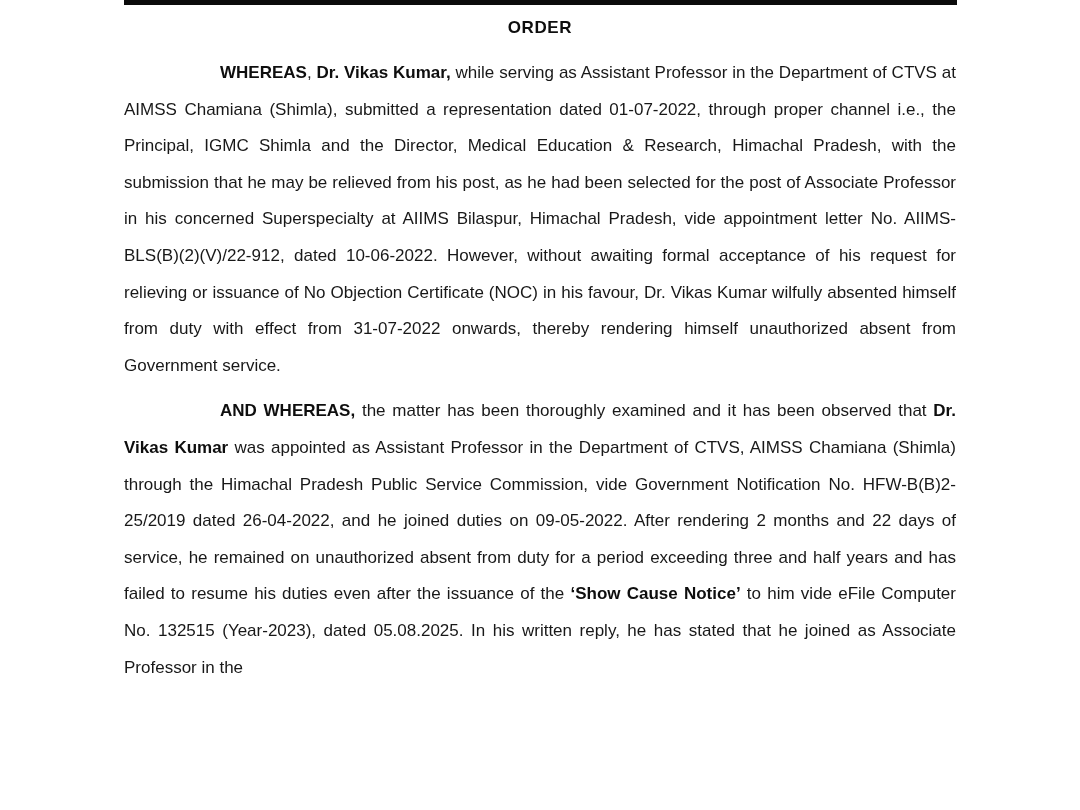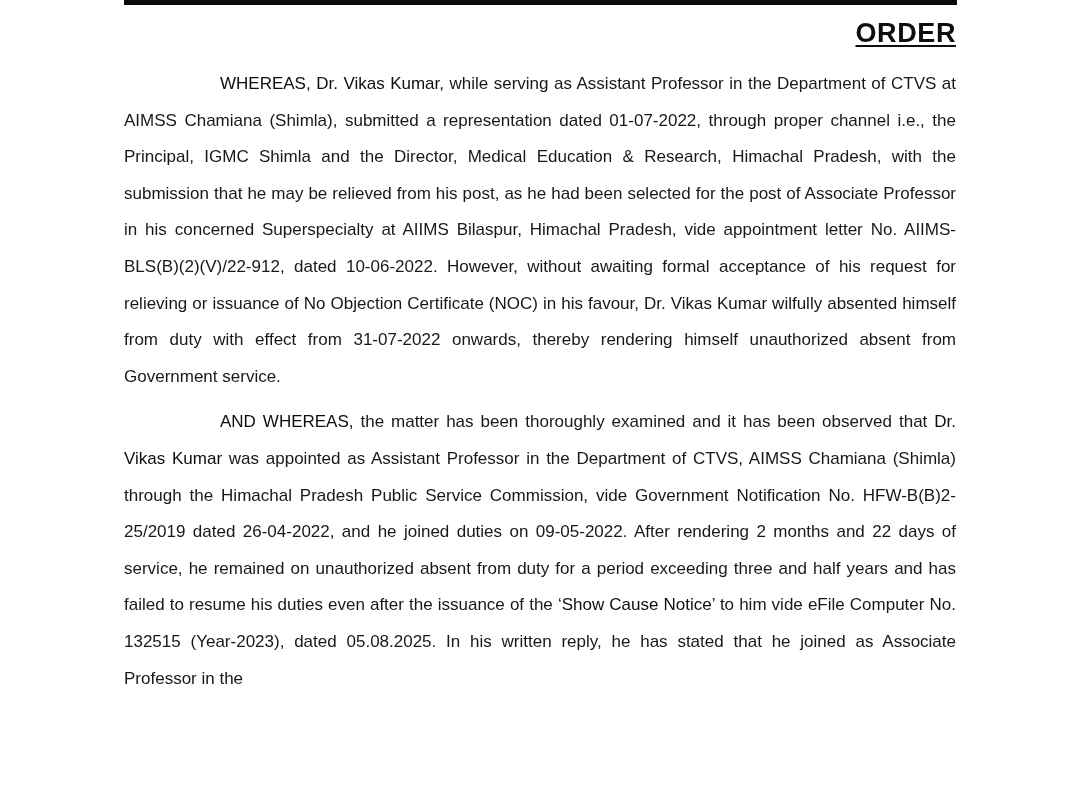--- a/index.html
+++ b/index.html
@@ -25,44 +25,43 @@
     background: #0b0b0b;
   }
   .content {
     position: absolute;
     left: 124px;
     top: 5px;
     width: 832px;
   }
   .heading {
     margin: 13px 0 0 0;
-    text-align: right;
-    font-size: 27px;
+    text-align: center;
+    font-size: 17px;
     font-weight: bold;
     letter-spacing: 0.6px;
-    text-decoration: underline;
     text-underline-offset: 3px;
     color: #0e0e0e;
   }
   .doc-body .para {
     margin: 0;
     font-size: 17px;
     line-height: 36.6px;
     text-align: justify;
     text-indent: 96px;
     color: #181818;
   }
   .doc-body .para:first-child {
     margin-top: 17px;
   }
   .doc-body .para + .para {
     margin-top: 9px;
   }
   .run.bold {
-    font-weight: normal;
+    font-weight: bold;
     color: #0e0e0e;
   }
 </style>
 </head>
 <body>
 
 <div class="page">
   <div class="top-rule"></div>
   <div class="content">
     <p class="heading">ORDER</p>

